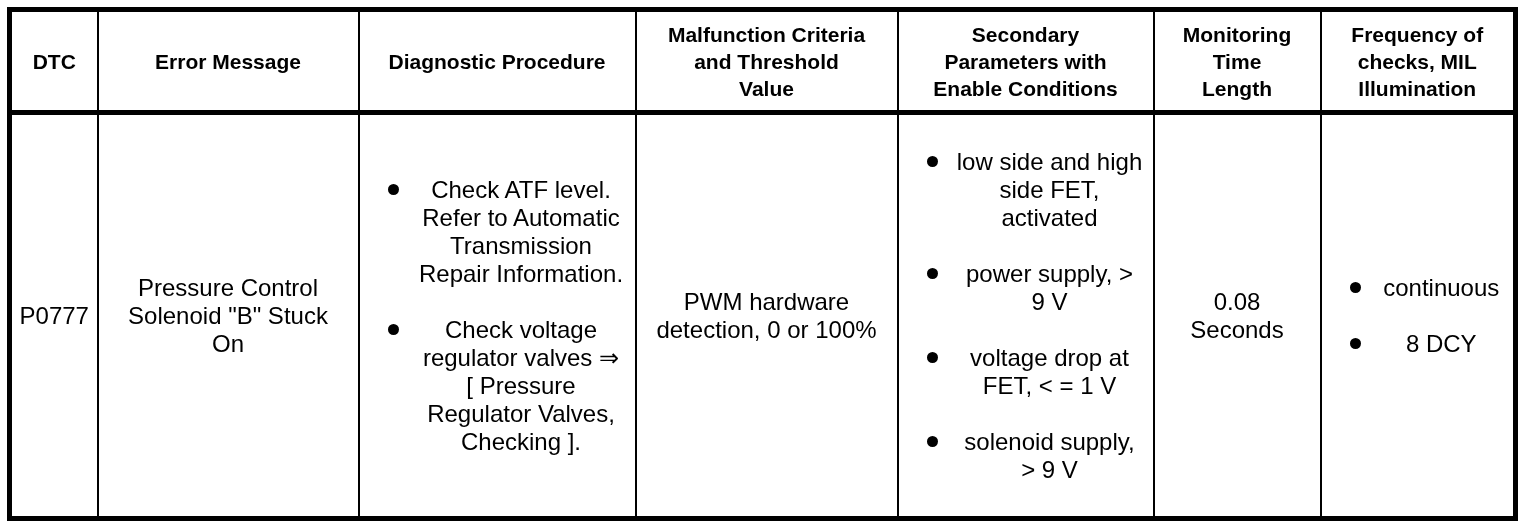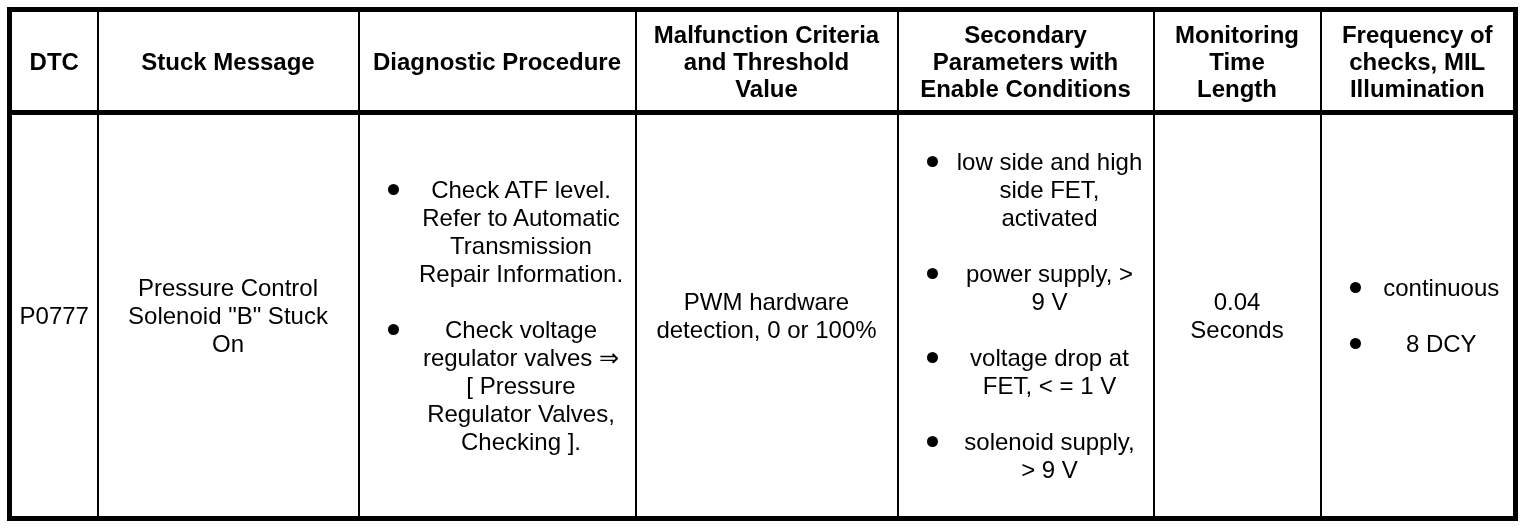--- a/index.html
+++ b/index.html
@@ -27,21 +27,21 @@
     background: #ffffff;
     border: 5px solid #000000;
   }
   .dtc-table th, .dtc-table td {
     border: 2px solid #000000;
     overflow: hidden;
   }
   .dtc-table thead th {
     border-bottom: 5px solid #000000;
     font-weight: bold;
-    font-size: 24px;
+    font-size: 21px;
     line-height: 27px;
     text-align: center;
     vertical-align: middle;
     white-space: pre-line;
     padding: 4px 2px;
     height: 90px;
   }
   .dtc-table tbody tr {
     height: 406px;
   }
@@ -98,21 +98,21 @@
       <col style="width:261px">
       <col style="width:277px">
       <col style="width:262px">
       <col style="width:256px">
       <col style="width:167px">
       <col style="width:195px">
     </colgroup>
     <thead>
       <tr>
         <th>DTC</th>
-        <th>Stuck Message</th>
+        <th>Error Message</th>
         <th>Diagnostic Procedure</th>
         <th>Malfunction Criteria
 and Threshold
 Value</th>
         <th>Secondary
 Parameters with
 Enable Conditions</th>
         <th>Monitoring
 Time
 Length</th>
@@ -140,21 +140,21 @@
         <td>PWM hardware
 detection, 0 or 100%</td>
         <td class="v-top pad-top-sm">
           <ul class="bullets"><li>low side and high
 side FET,
 activated</li><li>power supply, &gt;
 9 V</li><li>voltage drop at
 FET, &lt; = 1 V</li><li>solenoid supply,
 &gt; 9 V</li></ul>
         </td>
-        <td>0.04
+        <td>0.08
 Seconds</td>
         <td>
           <ul class="bullets"><li>continuous</li><li>8 DCY</li></ul>
         </td>
       </tr>
     </tbody>
   </table>
 </div>
 
 </body></html>

